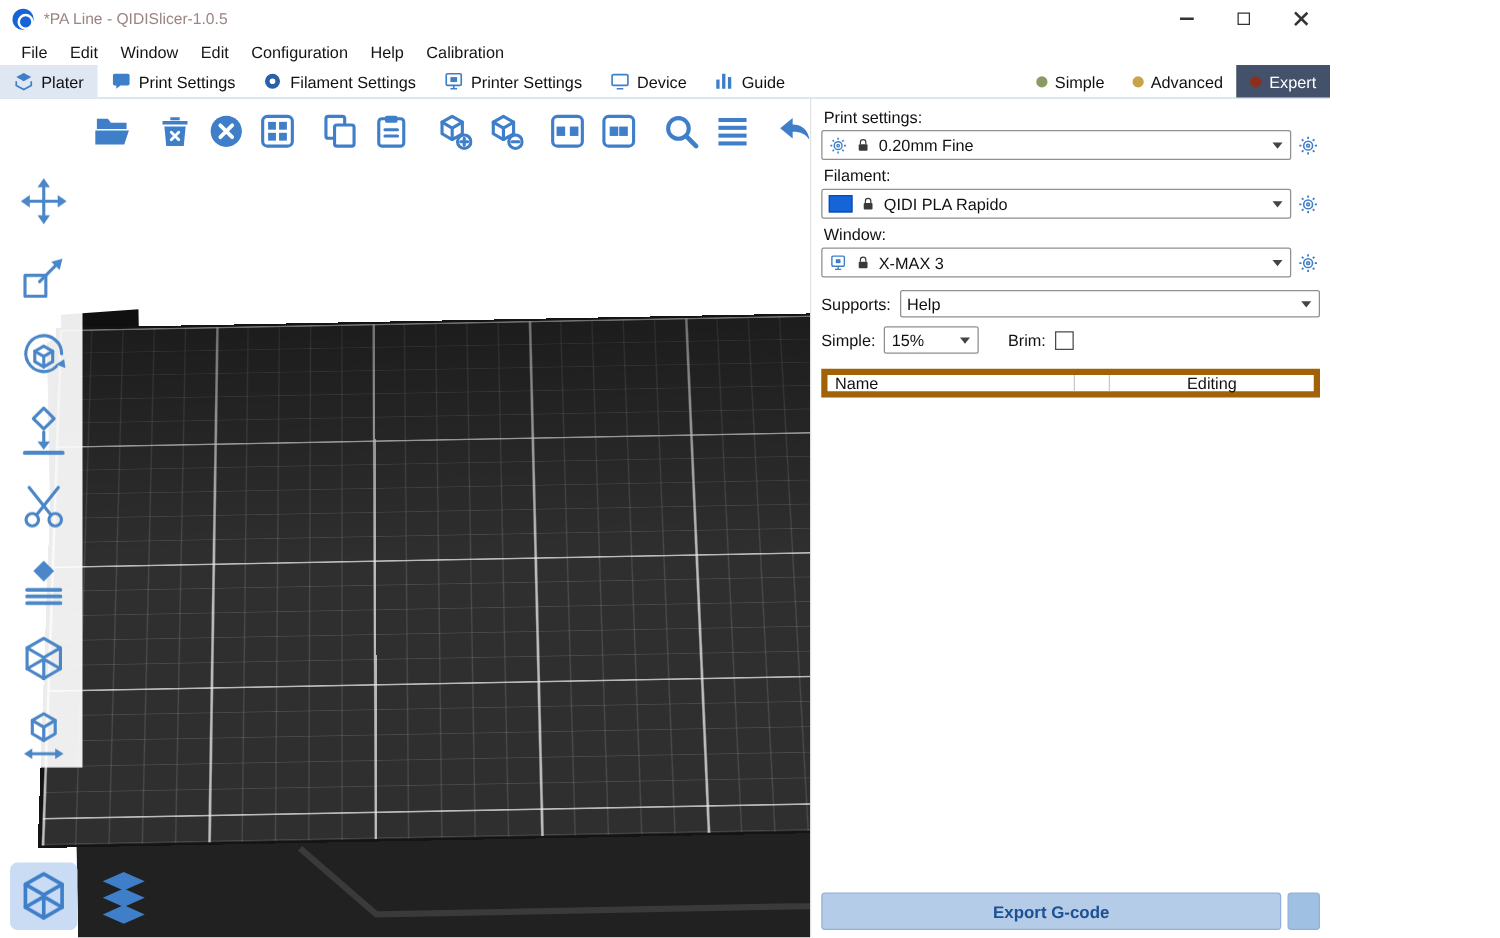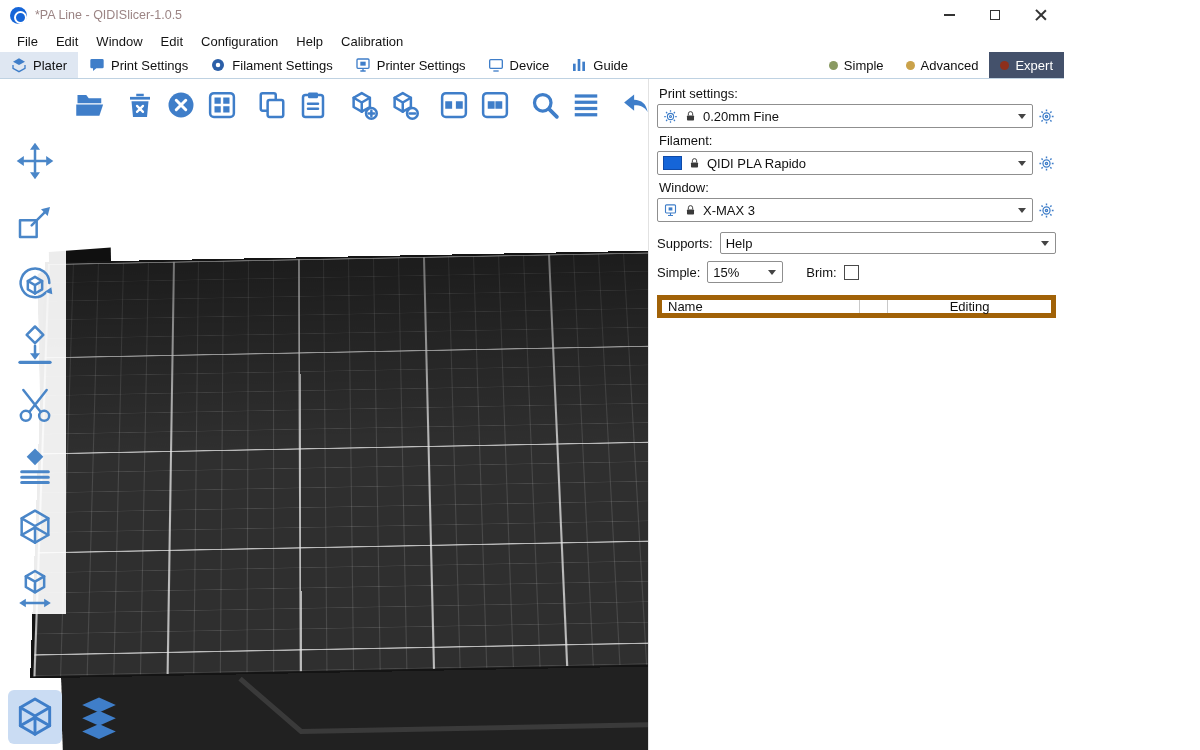--- a/index.html
+++ b/index.html
@@ -523,15 +523,19 @@
         <div class="checkbox"></div>
       </div>
 
       <div class="obj-header">
         <div class="oh-cell oh-name">Name</div>
         <div class="oh-cell oh-mid"></div>
         <div class="oh-cell oh-edit">Editing</div>
       </div>
       <div class="obj-list"></div>
 
+      <div class="export-row">
+        <div class="export-btn">Export G-code</div>
+        <div class="export-side"></div>
+      </div>
     </div>
   </div>
 </div>
 
 </body></html>

